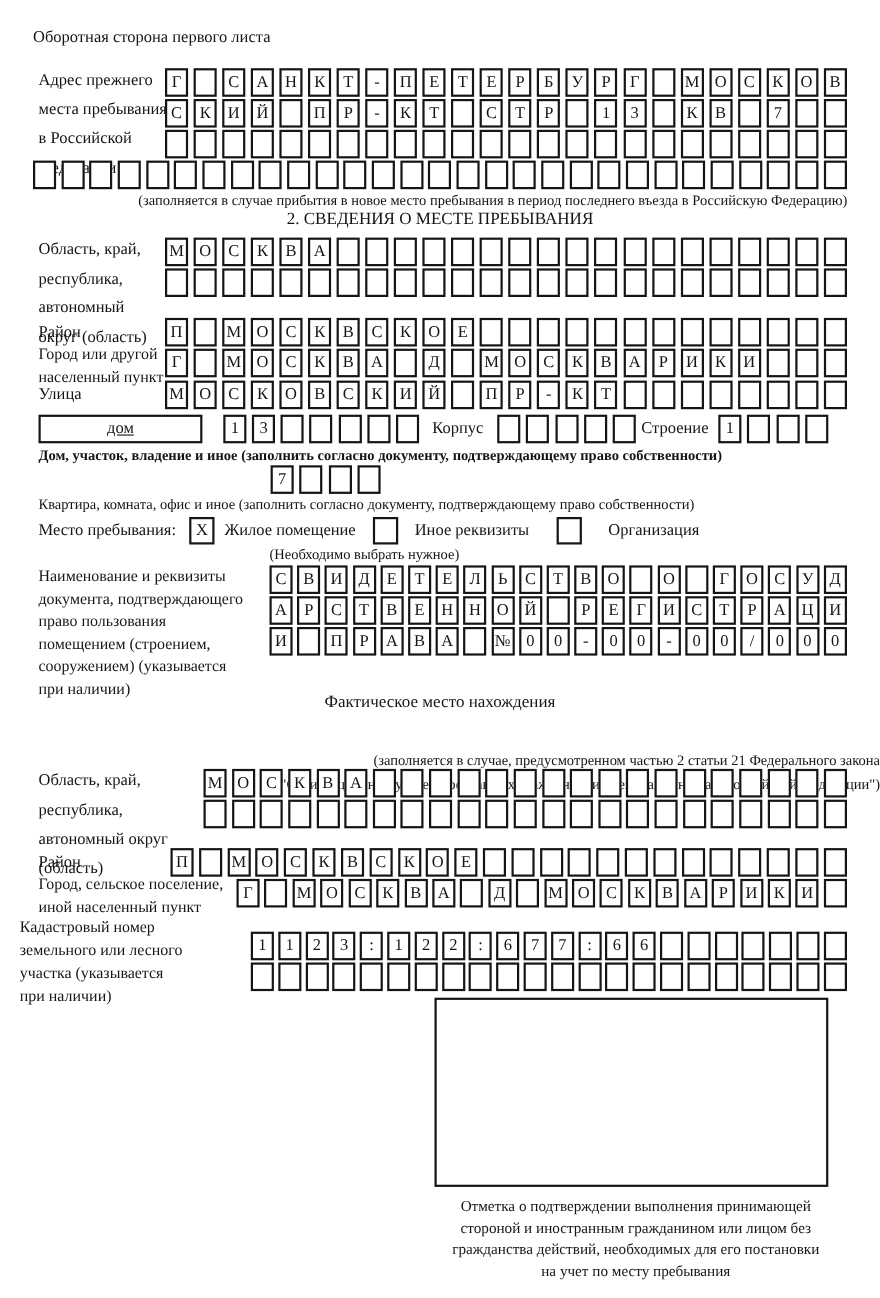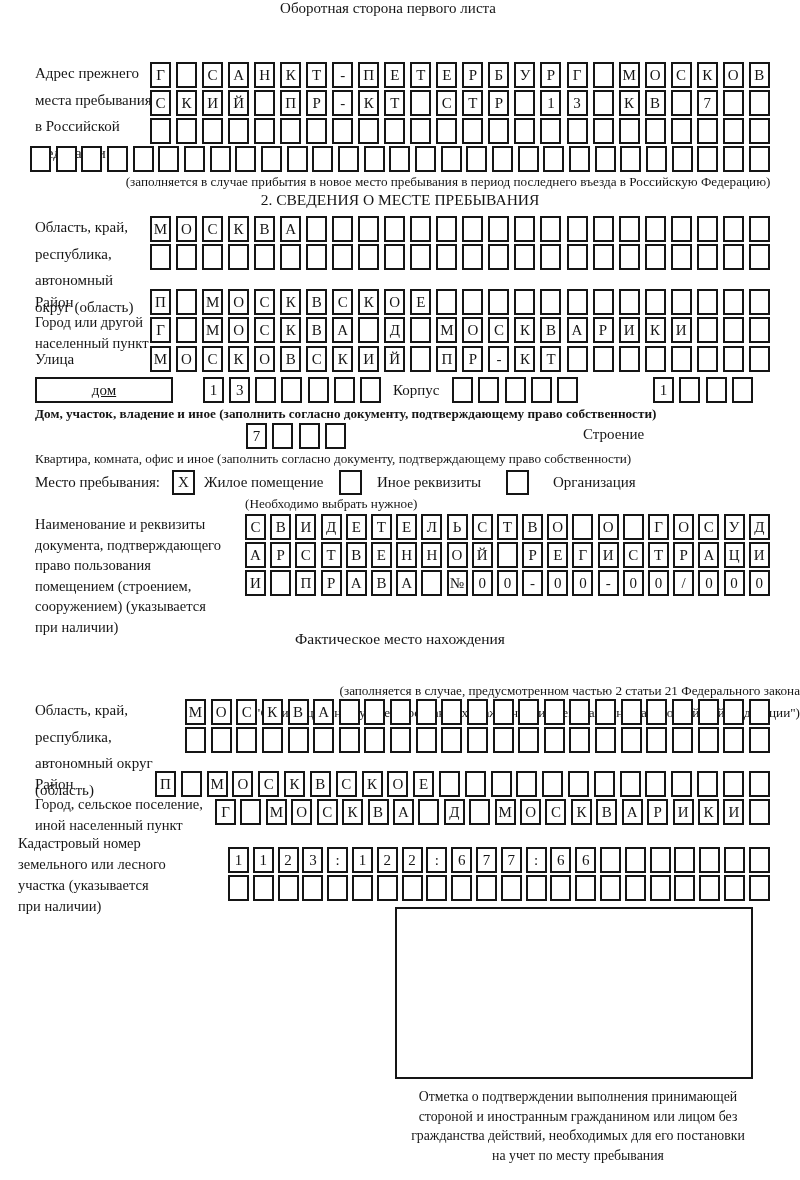--- a/index.html
+++ b/index.html
@@ -32,21 +32,21 @@
   }
   .inline15 { font-size:15px; line-height:26px; }
   .markbox { position:absolute; box-sizing:border-box; border:2px solid #151515; background:#fff; }
   .markcaption { font-size:13.8px; line-height:19.5px; white-space:pre-line; text-align:center; }
 </style>
 </head>
 <body>
 
 <div class="page">
 
-  <div class="abs note" style="left:30px; top:0; width:716px; text-align:center;">Оборотная сторона первого листа</div>
+  <div class="abs note" style="left:30px; top:26px; width:716px; text-align:left;">Оборотная сторона первого листа</div>
 
   <div class="abs label" style="left:35px; top:60px; width:120px;">Адрес прежнего
 места пребывания
 в Российской
 Федерации</div>
   <div class="cellrow" style="left:150px; top:62px;  width:620px;">
       <div class="cell">Г</div>
       <div class="cell"></div>
       <div class="cell">С</div>
       <div class="cell">А</div>
@@ -293,39 +293,39 @@
       <div class="cell"></div>
       <div class="cell"></div>
       <div class="cell"></div>
       <div class="cell"></div>
       <div class="cell"></div>
       <div class="cell"></div>
       <div class="cell"></div>
       <div class="cell"></div>
     </div>
 
-  <div class="fieldbox" style="left:35px; top:377px; width:138px;text-decoration:underline;">дом</div>
+  <div class="fieldbox" style="left:35px; top:377px; width:149px;text-decoration:underline;">дом</div>
   <div class="cellrow" style="left:203px; top:377px; width:178px;">
       <div class="cell">1</div>
       <div class="cell">3</div>
       <div class="cell"></div>
       <div class="cell"></div>
       <div class="cell"></div>
       <div class="cell"></div>
       <div class="cell"></div>
     </div>
   <div class="abs inline15" style="left:393px; top:377px;">Корпус</div>
   <div class="cellrow" style="left:452px; top:377px; width:126px;">
       <div class="cell"></div>
       <div class="cell"></div>
       <div class="cell"></div>
       <div class="cell"></div>
       <div class="cell"></div>
     </div>
-  <div class="abs inline15" style="left:583px; top:377px;margin-top:44px;">Строение</div>
+  <div class="abs inline15" style="left:583px; top:377px;">Строение</div>
   <div class="cellrow" style="left:653px; top:377px; width:100px;">
       <div class="cell">1</div>
       <div class="cell"></div>
       <div class="cell"></div>
       <div class="cell"></div>
     </div>
   <div class="abs caption" style="left:35px; top:406px;font-weight:bold;">Дом, участок, владение и иное (заполнить согласно документу, подтверждающему право собственности)</div>
 
   <div class="cellrow" style="left:246px; top:423px; width:100px;">
       <div class="cell">7</div>

